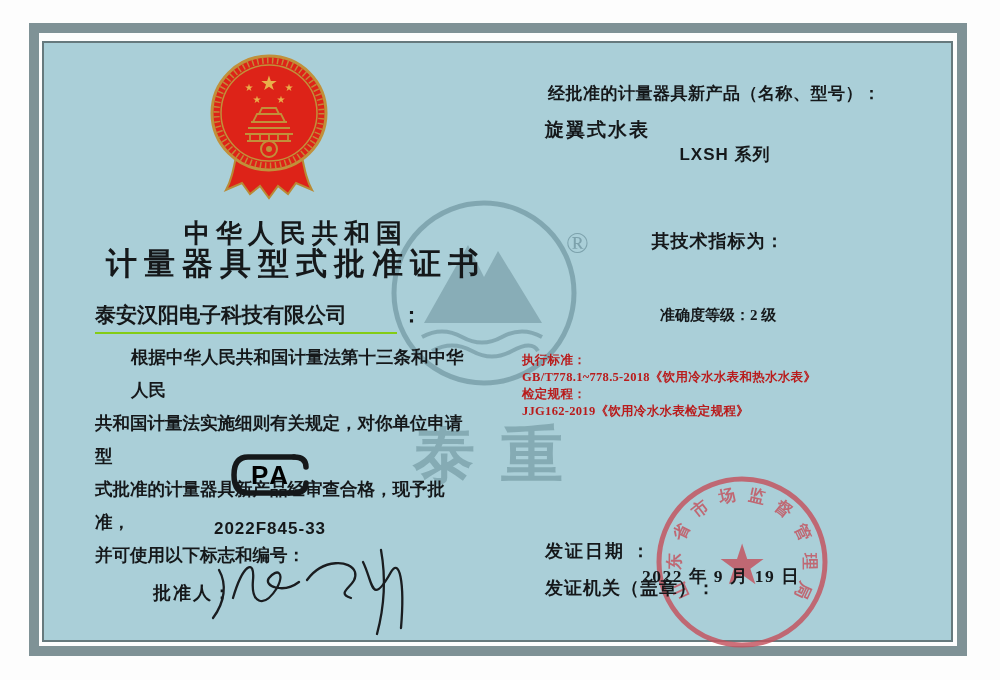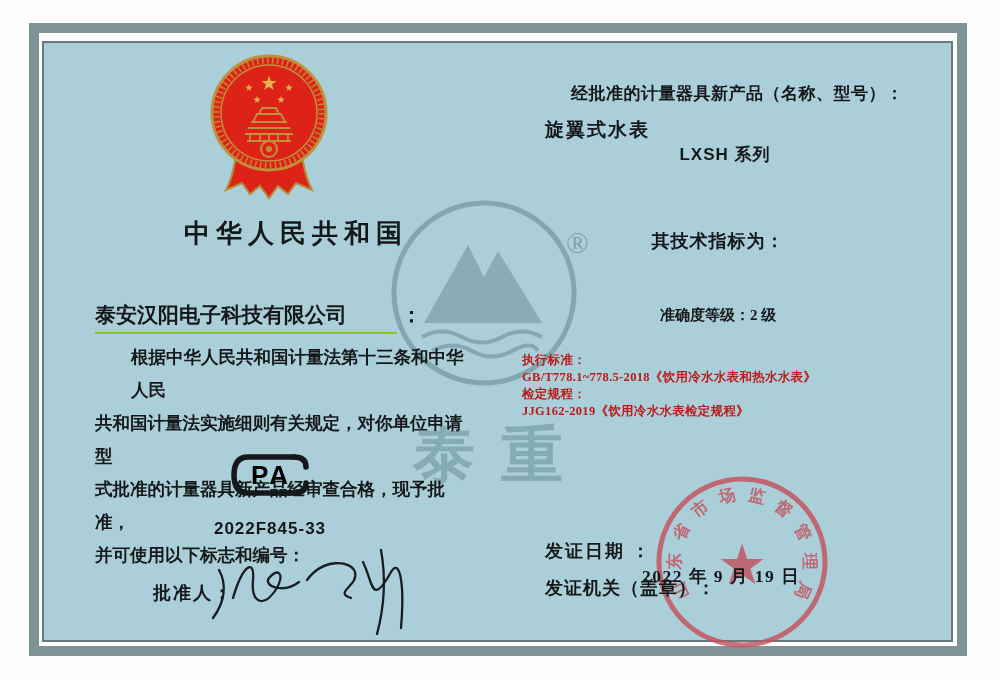--- a/index.html
+++ b/index.html
@@ -14,21 +14,21 @@
   .t-country{left:146px;top:216px;width:300px;text-align:center;font:700 26px "Liberation Sans",sans-serif;letter-spacing:6px;z-index:3;}
   .t-title{left:88px;top:243px;width:416px;text-align:center;font:700 31px "Liberation Sans",sans-serif;letter-spacing:7px;z-index:3;}
   .t-company{left:95px;top:301px;font:700 21px "Liberation Serif",serif;z-index:3;white-space:nowrap;}
   .t-company .uline{display:inline-block;min-width:302px;border-bottom:2px solid #84cc16;padding-bottom:3px;}
   .t-company .colon{font:700 21px "Liberation Serif",serif;padding-left:4px;}
   .t-body{left:95px;top:341px;width:378px;font:700 17.5px "Liberation Serif",serif;line-height:33px;z-index:3;}
   .t-body .indent{padding-left:36px;}
   .t-certnum{left:158px;top:519px;width:224px;text-align:center;font:700 17px "Liberation Sans",sans-serif;letter-spacing:1px;z-index:3;}
   .t-approver{left:153px;top:581px;font:700 18px "Liberation Serif",serif;letter-spacing:2px;z-index:3;}
   
-  .t-heading{left:571px;top:82px;font:700 17px "Liberation Serif",serif;letter-spacing:0.5px;z-index:3;}
+  .t-heading{left:548px;top:82px;font:700 17px "Liberation Serif",serif;letter-spacing:0.5px;z-index:3;}
   .t-product{left:545px;top:117px;width:360px;font:700 19px "Liberation Serif",serif;letter-spacing:2px;z-index:3;}
   .t-series{left:545px;top:143px;width:360px;text-align:center;font:700 17px "Liberation Sans",sans-serif;letter-spacing:1px;z-index:3;}
   .t-spechead{left:488px;top:229px;width:460px;text-align:center;font:700 18px "Liberation Serif",serif;letter-spacing:1px;z-index:3;}
   .t-spec{left:476px;top:252px;width:486px;text-align:center;font:600 14px "Liberation Sans",sans-serif;
           line-height:19px;color:#1c333d;z-index:3;}
   .t-accuracy{left:488px;top:306px;width:460px;text-align:center;font:700 15px "Liberation Serif",serif;z-index:3;}
   .t-std{left:522px;z-index:3;font:600 12.5px "Liberation Serif",serif;color:#b91c1c;letter-spacing:0.3px;}
   .std1{top:352px;} .std2{top:369px;} .std3{top:386px;} .std4{top:403px;}
   .t-datelabel{left:545px;top:539px;font:700 18px "Liberation Serif",serif;letter-spacing:2px;z-index:3;}
   .t-datevalue{left:642px;top:556px;font:600 17.5px "Liberation Serif",serif;letter-spacing:1.5px;z-index:3;margin-top:8px;}
@@ -72,20 +72,21 @@
       <path d="M44 78 H86"></path>
       <path d="M41 84 H89"></path>
       <path d="M46 84 V90 M56 84 V90 M65 84 V90 M74 84 V90 M84 84 V90"></path>
       <path d="M43 91 H87"></path>
     </g>
     <circle cx="65" cy="99" r="8" fill="none" stroke="#c1903a" stroke-width="2"></circle>
     <circle cx="65" cy="99" r="3" fill="#c1903a"></circle>
   </svg>
 
   <div class="abs t-country">中华人民共和国</div>
+  <div class="abs t-title">计量器具型式批准证书</div>
   <div class="abs t-company"><span class="uline">泰安汉阳电子科技有限公司</span><span class="colon">：</span></div>
   <div class="abs t-body">
     <div class="indent">根据中华人民共和国计量法第十三条和中华人民</div>
     <div>共和国计量法实施细则有关规定，对你单位申请型</div>
     <div>式批准的计量器具新产品经审查合格，现予批准，</div>
     <div>并可使用以下标志和编号：</div>
   </div>
 
   <svg viewBox="0 0 84 46" style="left:228px;top:452px;width:84px;height:46px;z-index:3;">
     <path d="M66 5 H20 Q6 5 6 23 Q6 41 20 41 H66 Q78 41 78 31" fill="none" stroke="#15181a" stroke-width="5.5" stroke-linecap="round"></path>

